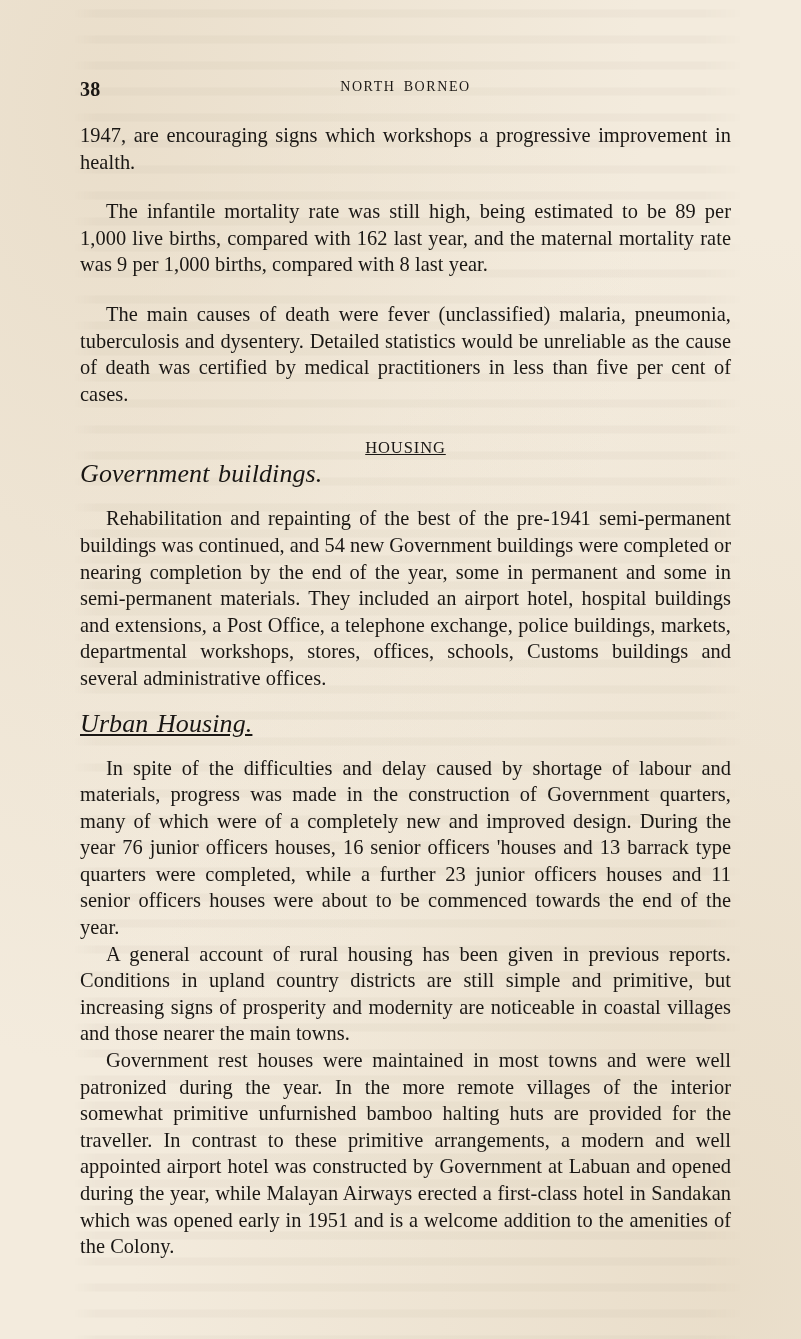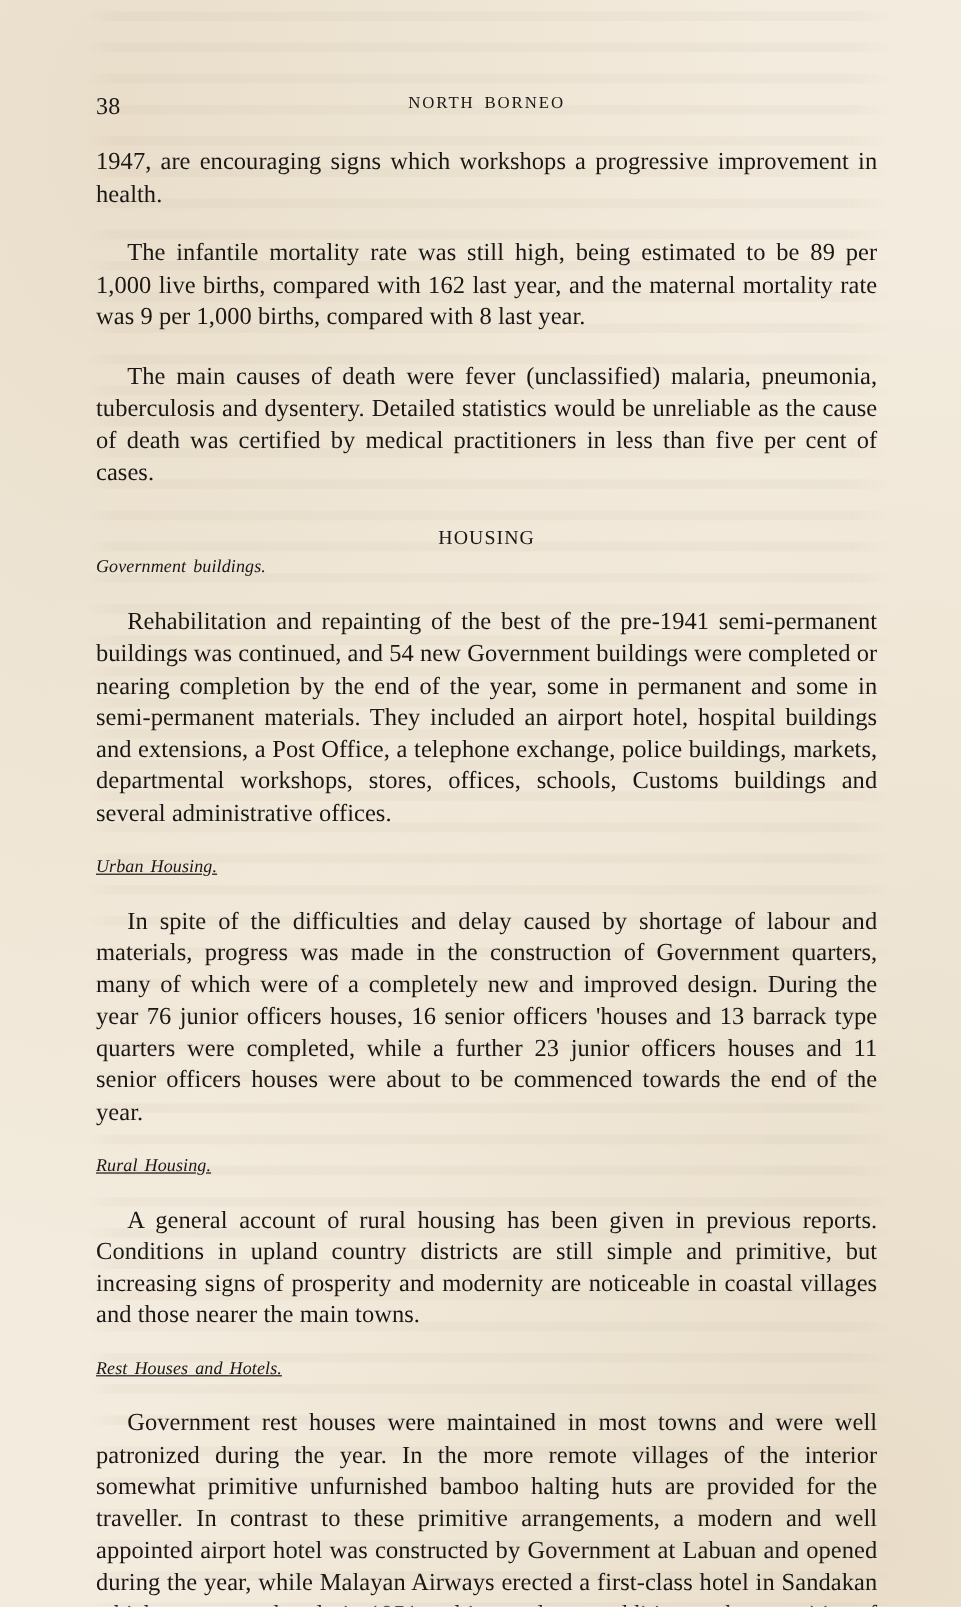--- a/index.html
+++ b/index.html
@@ -63,20 +63,21 @@
     height: 40px;
     margin-top: 78px;
     margin-bottom: 4px;
   }
   .folio {
     position: absolute;
     left: 0;
     top: 0;
     font-size: 20px;
     letter-spacing: 0.2px;
+    font-weight: bold;
   }
   .head-title {
     position: absolute;
     left: 0;
     right: 0;
     top: 1px;
     text-align: center;
     font-size: 14px;
     letter-spacing: 1.6px;
     word-spacing: 3px;
@@ -101,26 +102,27 @@
   p.para.no-indent {
     text-indent: 0;
   }
 
   
   .section-label {
     text-align: center;
     font-size: 16.5px;
     letter-spacing: 0.9px;
     margin: 0 0 2px 0;
+    text-decoration: underline;
   }
 
   
   .subhead {
     font-style: italic;
-    font-size: 15px;
+    font-size: 26px;
     line-height: 27px;
     margin: 0 0 0 0;
     word-spacing: 2px;
     letter-spacing: 0.1px;
   }
   .subhead.sp-before {
     margin-top: 18px;
     text-decoration: underline;
   }
   .subhead.sp-after {
@@ -153,22 +155,20 @@
     <div class="section-label">HOUSING</div>
 
     <p class="subhead sp-after">Government buildings.</p>
 
     <p class="para">Rehabilitation and repainting of the best of the pre-1941 semi-permanent buildings was continued, and 54 new Government buildings were completed or nearing completion by the end of the year, some in permanent and some in semi-permanent materials. They included an airport hotel, hospital buildings and extensions, a Post Office, a telephone exchange, police buildings, markets, departmental workshops, stores, offices, schools, Customs buildings and several administrative offices.</p>
 
     <p class="subhead sp-before sp-after">Urban Housing.</p>
 
     <p class="para">In spite of the difficulties and delay caused by shortage of labour and materials, progress was made in the construction of Government quarters, many of which were of a completely new and improved design. During the year 76 junior officers houses, 16 senior officers 'houses and 13 barrack type quarters were completed, while a further 23 junior officers houses and 11 senior officers houses were about to be commenced towards the end of the year.</p>
 
-    <p class="subhead sp-before sp-after">Rural Housing.</p>
 
     <p class="para">A general account of rural housing has been given in previous reports. Conditions in upland country districts are still simple and primitive, but increasing signs of prosperity and modernity are noticeable in coastal villages and those nearer the main towns.</p>
 
-    <p class="subhead sp-before sp-after">Rest Houses and Hotels.</p>
 
     <p class="para">Government rest houses were maintained in most towns and were well patronized during the year. In the more remote villages of the interior somewhat primitive unfurnished bamboo halting huts are provided for the traveller. In contrast to these primitive arrangements, a modern and well appointed airport hotel was constructed by Government at Labuan and opened during the year, while Malayan Airways erected a first-class hotel in Sandakan which was opened early in 1951 and is a welcome addition to the amenities of the Colony.</p>
 
   </div>
 </div>
 
 </body></html>

